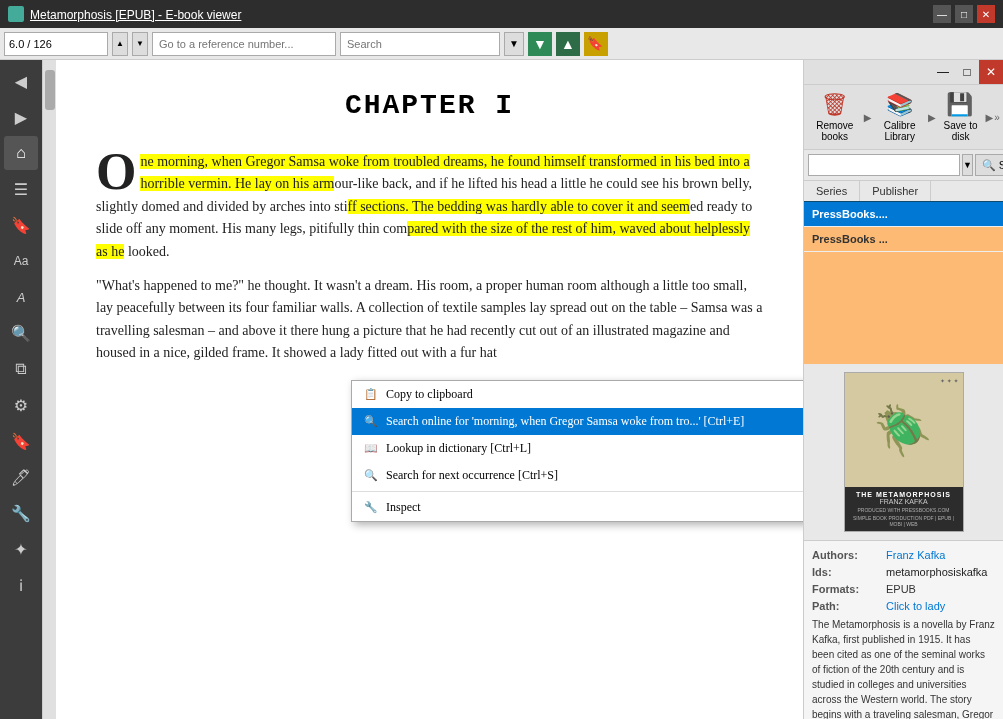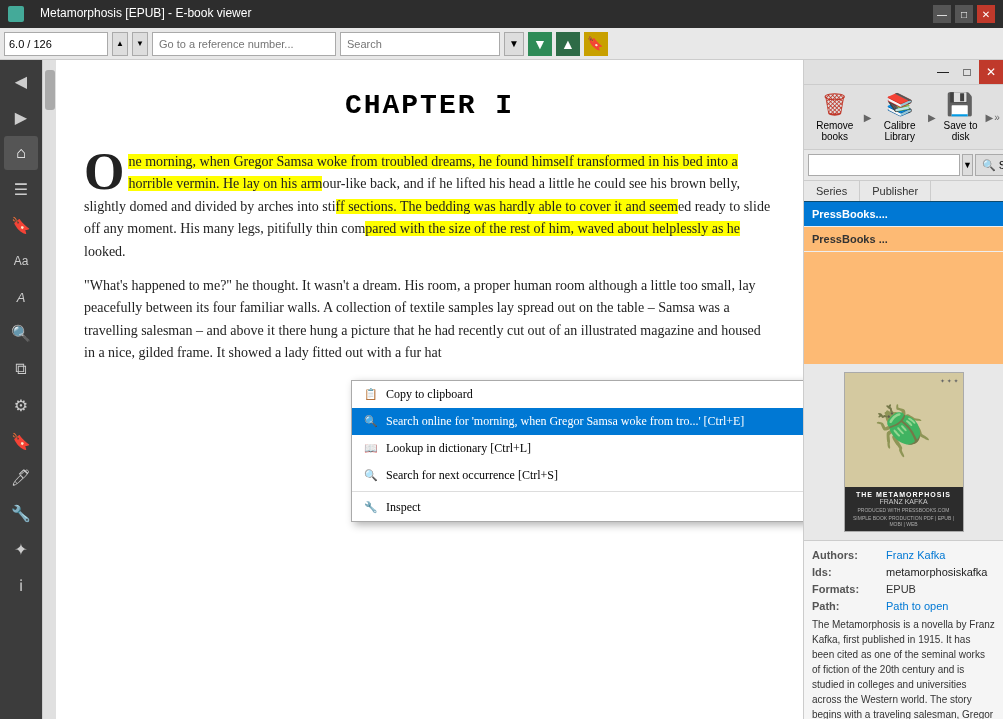--- a/index.html
+++ b/index.html
@@ -8,21 +8,21 @@
     
     .title-bar {
       background: #2d2d2d;
       color: white;
       height: 28px;
       display: flex;
       align-items: center;
       padding: 0 8px;
       justify-content: space-between;
     }
-    .title-bar-left { display: flex; align-items: flex-start; gap: 16px; }
+    .title-bar-left { display: flex; align-items: flex-end; gap: 6px; text-decoration: underline; }
     .title-bar-icon { width: 16px; height: 16px; background: #4a9; border-radius: 2px; }
     .title-bar-controls { display: flex; gap: 4px; }
     .title-bar-btn { width: 18px; height: 18px; background: #555; border: none; color: white; cursor: pointer; font-size: 10px; display: flex; align-items: center; justify-content: center; }
     .title-bar-btn.close { background: #c0392b; }
 
     
     .toolbar {
       background: #e8e8e8;
       border-bottom: 1px solid #ccc;
       height: 32px;
@@ -107,21 +107,21 @@
     }
     .scroll-thumb {
       width: 10px;
       height: 40px;
       background: #aaa;
       border-radius: 3px;
       margin-top: 10px;
     }
     .book-page {
       flex: 1;
-      padding: 20px 28px;
+      padding: 20px 40px;
       overflow: hidden;
       position: relative;
       font-family: Georgia, serif;
     }
 
     
     .chapter-heading {
       text-align: center;
       font-size: 28px;
       font-weight: bold;
@@ -496,20 +496,20 @@
         <span class="meta-label">Ids:</span>
         <span class="meta-value">metamorphosiskafka</span>
       </div>
       <div class="meta-row">
         <span class="meta-label">Formats:</span>
         <span class="meta-value formats">EPUB</span>
       </div>
       <div class="meta-row">
         <span class="meta-label">Path:</span>
         <span class="meta-value">
-          <a>Path to open</a>
+          <a>Click to lady</a>
         </span>
       </div>
       <div class="meta-description">The Metamorphosis is a novella by Franz Kafka, first published in 1915. It has been cited as one of the seminal works of fiction of the 20th century and is studied in colleges and universities across the Western world. The story begins with a traveling salesman, Gregor Samsa</div>
     </div>
   </div>
 
 </div>
 
 </body></html>

